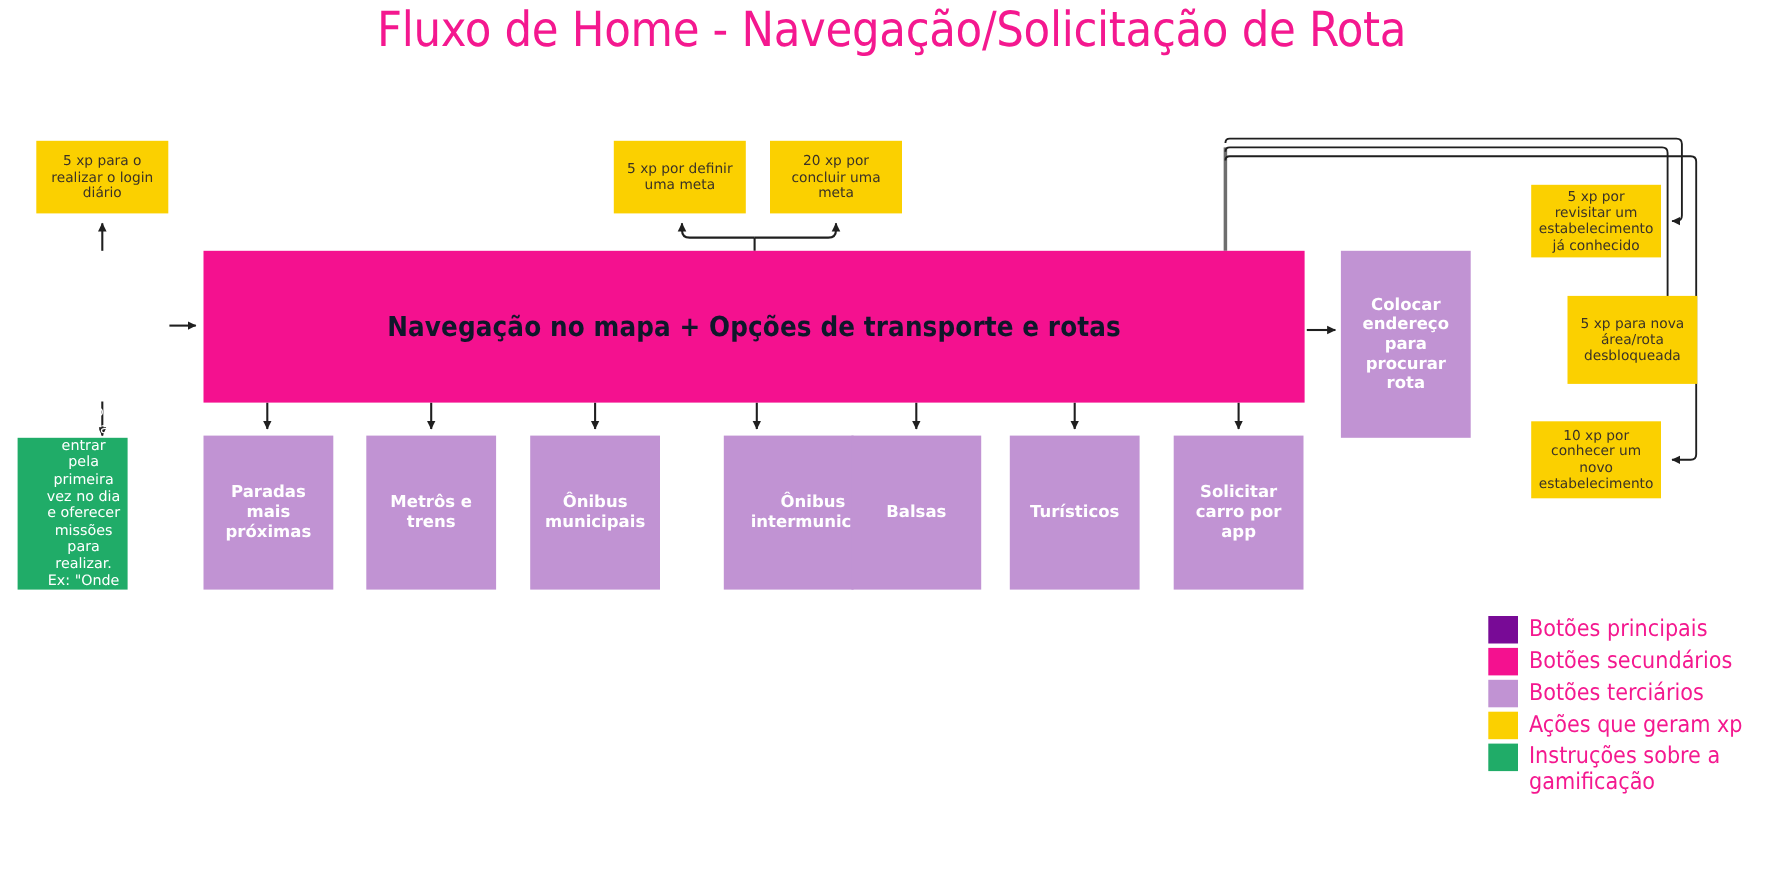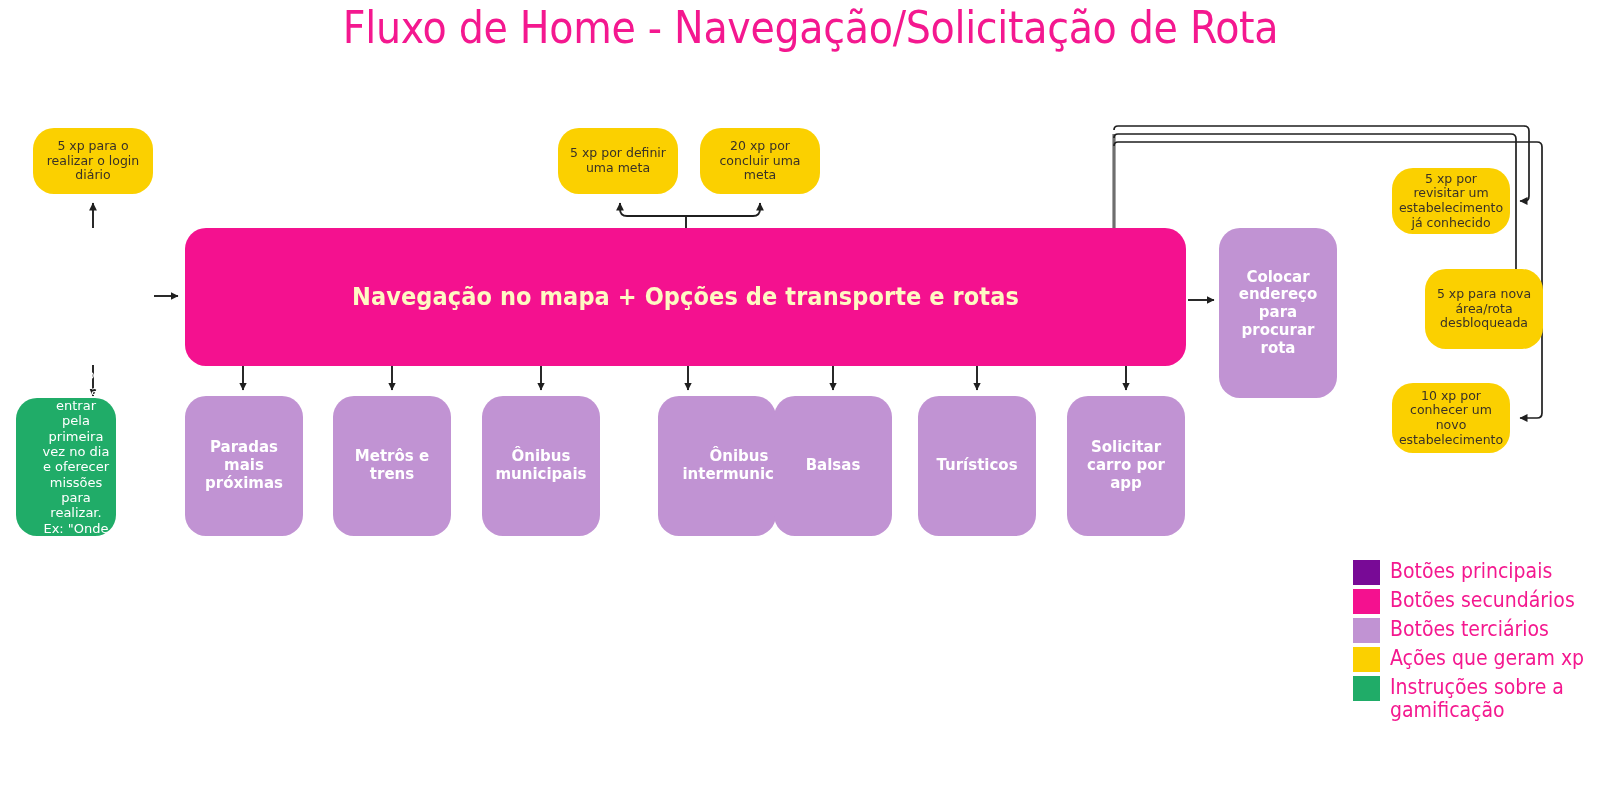--- a/index.html
+++ b/index.html
@@ -22,31 +22,30 @@
   }
 
   
   .node{
     position:absolute;
     box-sizing:border-box;
     display:flex;align-items:center;justify-content:center;
     text-align:center;
     line-height:1.18;
     z-index:5;
-    border-radius:21px;
   }
   .node span{display:block;padding:0 6px;}
 
   .n-primary{
     background:#780a96;color:#ffffff;
     font-weight:bold;font-size:16px;
     font-family:"DejaVu Sans","Liberation Sans",sans-serif;
   }
   .n-secondary{
-    background:#f4118f;color:#fef9c3;
+    background:#f4118f;color:#0f172a;
     font-weight:bold;font-size:25px;
     font-family:"DejaVu Sans Condensed","Liberation Sans",sans-serif;
     letter-spacing:.1px;
   }
   .n-tertiary{
     background:#c193d3;color:#ffffff;
     font-weight:bold;font-size:15px;
     font-family:"DejaVu Sans","Liberation Sans",sans-serif;
   }
   .n-xp{

